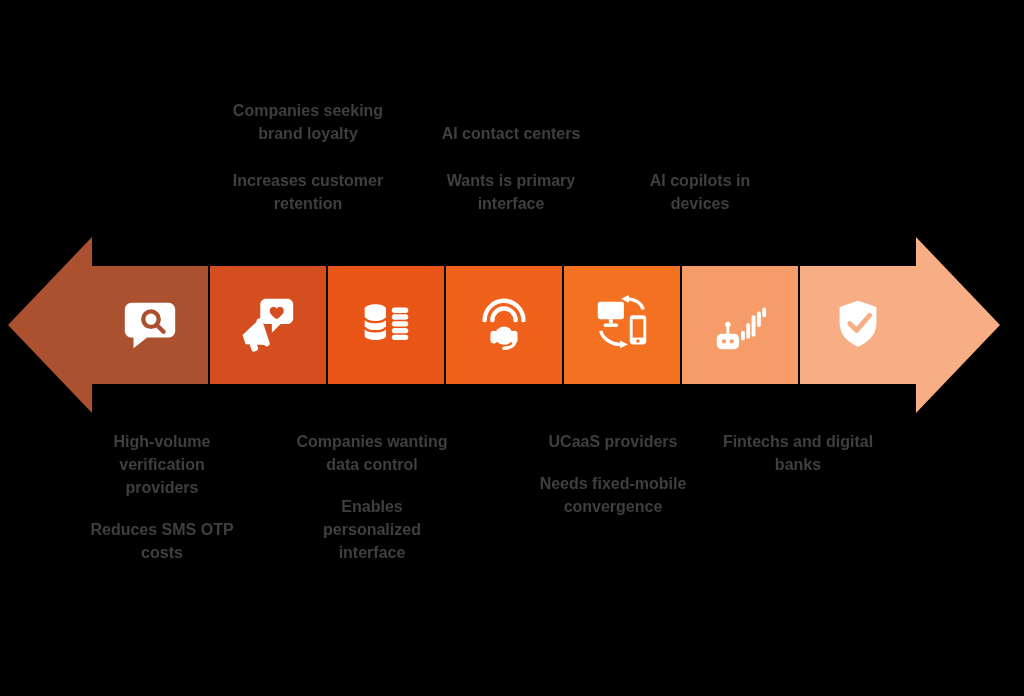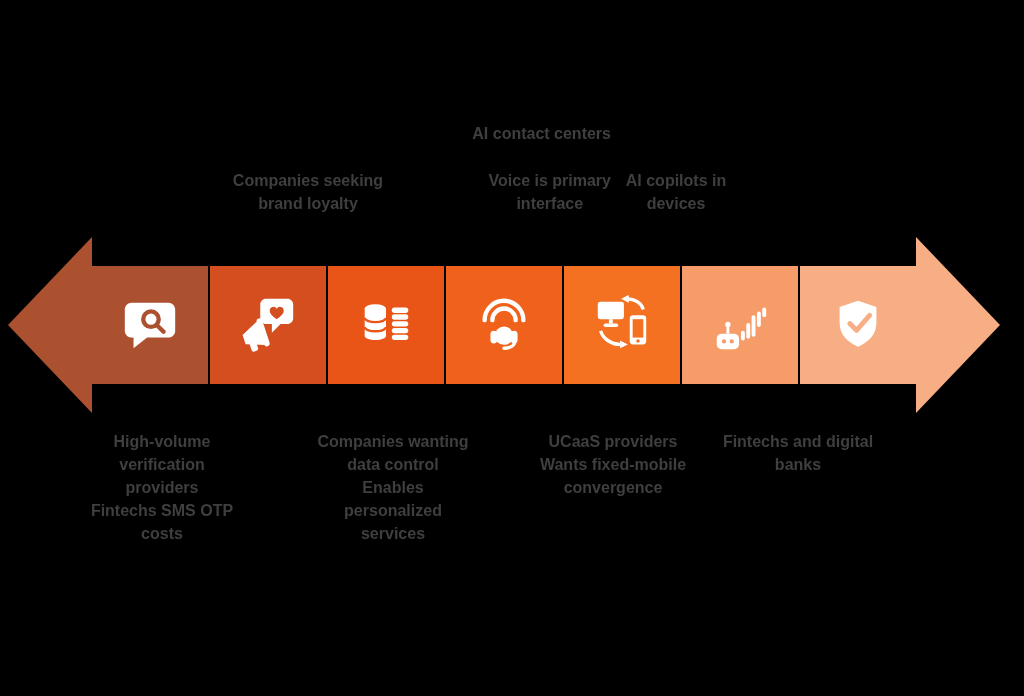--- a/index.html
+++ b/index.html
@@ -35,43 +35,45 @@
   
   .label {
     position:absolute;
     display:flex; flex-direction:column; align-items:center;
     text-align:center;
     font-weight:bold;
     font-size:16px; line-height:23px;
     white-space:pre-line;
   }
   .top-label    { top:103px; height:112px; justify-content:flex-end; gap:24px; }
-  .bottom-label { top:430px; justify-content:flex-start; }
+  .bottom-label { top:430px; justify-content:flex-start; gap:19px; }
 
   .tl-1 { left:198px; width:220px; }
-  .tl-2 { left:411px; width:200px;align-items:flex-end; }
-  .tl-3 { left:576px; width:200px; }
+  .tl-2 { left:411px; width:200px; }
+  .tl-3 { left:600px; width:200px; }
 
   .bl-1 { left:72px;  width:180px; }
-  .bl-2 { left:293px; width:200px; }
+  .bl-2 { left:272px; width:200px; }
   .bl-3 { left:503px; width:220px;justify-content:space-between; }
   .bl-4 { left:688px; width:220px; }
 </style>
 </head>
 <body>
 
 <div class="canvas" style="background-color: rgb(0, 0, 0); color: rgb(63, 63, 63);">
 
   <div class="label top-label tl-1">
     <span>Companies seeking
 brand loyalty</span>
+    <span>Increases customer
+retention</span>
   </div>
   <div class="label top-label tl-2">
     <span>AI contact centers</span>
-    <span>Voice is primary
+    <span>Wants is primary
 interface</span>
   </div>
   <div class="label top-label tl-3">
     <span>AI copilots in
 devices</span>
   </div>
 
   <div class="arrowhead left" style="color: rgb(172, 81, 48);"></div>
   <div class="arrowhead right" style="color: rgb(247, 174, 133);"></div>
 
@@ -161,33 +163,33 @@
         <path d="M23.5 30.5l7 7L44 22" stroke="currentColor" stroke-width="5" fill="none" stroke-linecap="round" stroke-linejoin="round"></path>
       </svg>
     </div>
 
   </div>
 
   <div class="label bottom-label bl-1">
     <span>High-volume
 verification
 providers</span>
-    <span>Fintechs SMS OTP
+    <span>Reduces SMS OTP
 costs</span>
   </div>
   <div class="label bottom-label bl-2">
     <span>Companies wanting
 data control</span>
     <span>Enables
 personalized
-services</span>
+interface</span>
   </div>
   <div class="label bottom-label bl-3">
     <span>UCaaS providers</span>
-    <span>Wants fixed-mobile
+    <span>Needs fixed-mobile
 convergence</span>
   </div>
   <div class="label bottom-label bl-4">
     <span>Fintechs and digital
 banks</span>
   </div>
 
 </div>
 
 </body></html>

